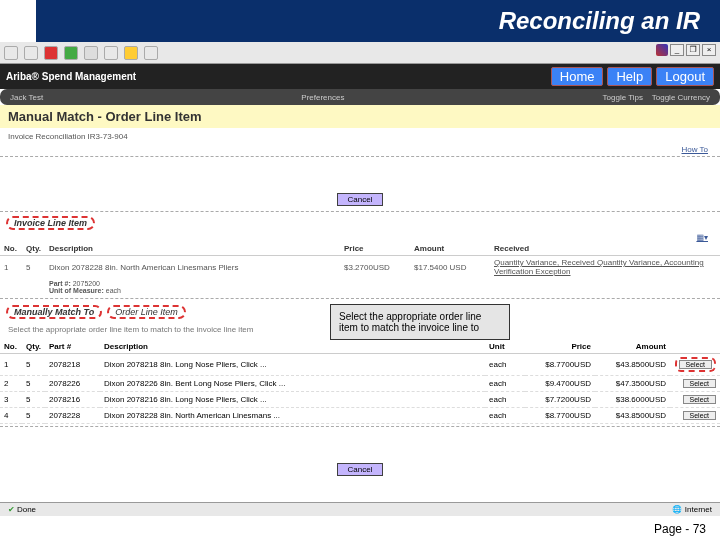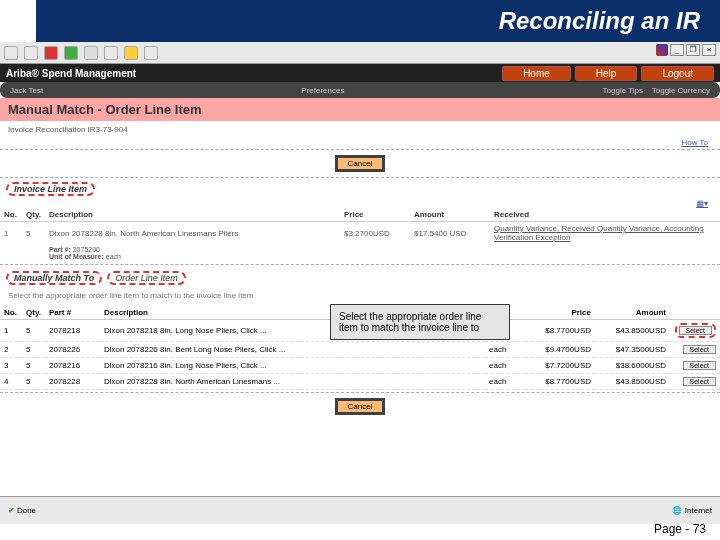--- a/index.html
+++ b/index.html
@@ -6,47 +6,47 @@
   body { font-family: Arial, sans-serif; font-size: 9px; width: 720px; height: 540px; background: #fff; position: relative; overflow: hidden; }
   .title-bar { background: #0a2f6b; color: #fff; height: 42px; display: flex; align-items: center; justify-content: flex-end; padding-right: 20px; font-size: 24px; font-weight: bold; font-style: italic; margin-left: 36px; }
   .browser-bar { height: 22px; background: #e8e8e8; border-bottom: 1px solid #999; display: flex; align-items: center; padding: 0 4px; gap: 6px; position: relative; }
   .bicon { width: 14px; height: 14px; border: 1px solid #aaa; border-radius: 2px; display: inline-block; }
   .bicon.red { background: #d33; }
   .bicon.green { background: #4a4; }
   .bicon.star { background: #fc3; }
   .bicon.home { background: #ddd; }
   .browser-right { position: absolute; right: 4px; top: 2px; display: flex; gap: 2px; align-items: center; }
   .win-btn { width: 14px; height: 12px; border: 1px solid #888; background: #eee; font-size: 8px; text-align: center; }
-  .ariba-bar { height: 18px; background: #222; color: #fff; display: flex; align-items: center; padding: 0 6px; justify-content: space-between; }
+  .ariba-bar { height: 25px; background: #222; color: #fff; display: flex; align-items: center; padding: 0 6px; justify-content: space-between; }
   .ariba-brand { font-weight: bold; font-size: 10px; }
   .ariba-buttons { display: flex; gap: 4px; }
-  .ariba-btn { background: #c2410c; color: #fff; font-size: 10px; padding: 1px 20px; border-radius: 2px; border: 1px solid #a55; }
+  .ariba-btn { background: #3b82f6; color: #fff; font-size: 13px; padding: 1px 8px; border-radius: 2px; border: 1px solid #a55; }
   .sub-bar { height: 16px; background: #444; color: #ccc; display: flex; align-items: center; justify-content: space-between; padding: 0 10px; font-size: 8px; border-radius: 7px; }
-  .page-title { background: #fca5a5; font-size: 13px; font-weight: bold; padding: 4px 8px; color: #333; }
+  .page-title { background: #fef9c3; font-size: 13px; font-weight: bold; padding: 4px 8px; color: #333; }
   .section { padding: 4px 8px; font-size: 8px; color: #555; }
   .hint { font-size: 8px; color: #777; padding: 2px 8px; }
   .endlink { text-align: right; padding-right: 12px; font-size: 8px; }
   .endlink a { color: #3b5998; text-decoration: underline; }
   .cancel-row { text-align: center; padding: 3px 0; }
-  .cancel-btn { font-size: 8px; padding: 1px 10px; background: #fdba74; border: 3px solid #404040; }
+  .cancel-btn { font-size: 8px; padding: 1px 10px; background: #c4b5fd; border: 1px solid #404040; margin-top: 31px; }
   .sec-label { font-weight: bold; font-size: 9px; padding: 2px 8px; color: #333; display: inline-block; font-style: italic; }
   .dashed { border: 2px dashed #d33; border-radius: 10px; padding: 0 6px; display: inline-block; }
   hr.dashed-line { border: none; border-top: 1px dashed #aaa; margin: 2px 0; }
   table.order { width: 100%; border-collapse: collapse; font-size: 8px; }
   table.order th { text-align: left; font-weight: bold; padding: 2px 4px; border-bottom: 1px solid #ccc; color: #333; }
   table.order td { padding: 2px 4px; color: #555; }
   .small { font-size: 7px; color: #777; }
   .callout { position: absolute; left: 330px; top: 304px; width: 180px; background: #e5e5e5; border: 1px solid #333; padding: 6px 8px; font-size: 10px; z-index: 10; }
   .order-table { width: 100%; border-collapse: collapse; font-size: 8px; margin-top: 4px; }
   .order-table th { text-align: left; font-weight: bold; padding: 2px 4px; border-bottom: 1px solid #ccc; }
   .order-table td { padding: 3px 4px; border-bottom: 1px dashed #ddd; }
   .order-table .right { text-align: right; }
   .select-btn { font-size: 7px; padding: 0 6px; background: #eee; border: 1px solid #888; }
   .dashed-select { border: 2px dashed #d33; border-radius: 6px; padding: 1px 2px; display: inline-block; }
-  .status-bar { position: absolute; bottom: 16px; left: 0; right: 0; height: 28px; background: #e8e8e8; border-top: 1px solid #999; display: flex; align-items: center; justify-content: space-between; padding: 0 8px; font-size: 8px; }
+  .status-bar { position: absolute; bottom: 24px; left: 0; right: 0; height: 14px; background: #e8e8e8; border-top: 1px solid #999; display: flex; align-items: center; justify-content: space-between; padding: 0 8px; font-size: 8px; }
   .footer { position: absolute; bottom: 4px; right: 14px; font-size: 12px; }
   .underline-link { color: #3b5998; text-decoration: underline; font-size: 8px; }
   .shield { width: 12px; height: 12px; background: linear-gradient(45deg,#b33,#33b); border-radius: 2px; display: inline-block; }
 </style>
 </head>
 <body>
 
 <div class="title-bar">
   <span>Reconciling an IR</span>
 </div>

